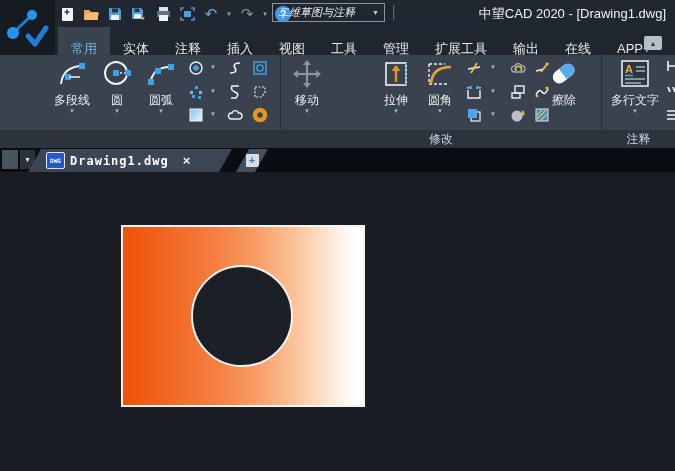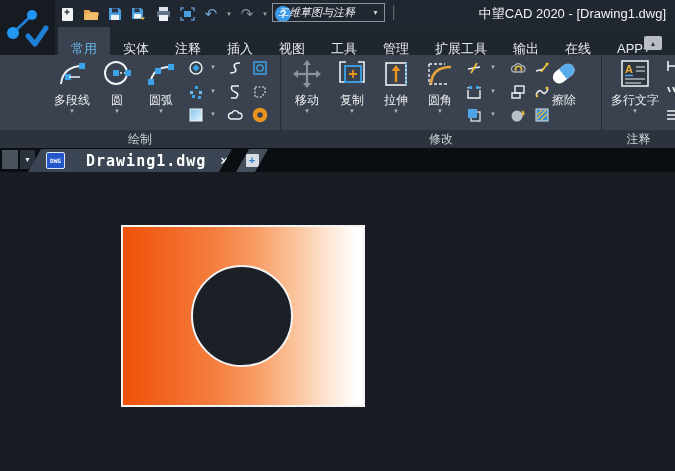--- a/index.html
+++ b/index.html
@@ -43,21 +43,21 @@
   .edgeclip{position:absolute;right:0;top:0;width:11px;height:75px;overflow:hidden;}
   
   .doctabs{position:absolute;left:0;top:148px;width:675px;height:24px;background:#0a0d11;}
   .sqbtn{position:absolute;left:2px;top:2px;width:16px;height:19px;background:#4a525c;}
   .ddbtn{position:absolute;left:20px;top:2px;width:15px;height:19px;background:#2b323b;color:#e8ebee;
          font-size:7px;display:flex;align-items:center;justify-content:center;}
   .dtab{position:absolute;left:28px;top:1px;width:204px;height:23px;background:#3b4553;
         clip-path:polygon(13px 0,100% 0,calc(100% - 13px) 100%,0 100%);
         display:flex;align-items:center;padding-left:18px;box-sizing:border-box;}
   .dtab .fname{font-family:"DejaVu Sans Mono","Liberation Mono",monospace;font-weight:bold;
-               font-size:15px;color:#ffffff;letter-spacing:1px;margin-left:21px;}
+               font-size:12px;color:#ffffff;letter-spacing:1px;margin-left:5px;}
   .dtab .x{margin-left:14px;font-size:13px;font-weight:bold;color:#f2f4f6;}
   .plusbtn{position:absolute;left:236px;top:1px;width:32px;height:23px;background:#46505d;
            clip-path:polygon(13px 0,100% 0,calc(100% - 13px) 100%,0 100%);
            display:flex;align-items:center;justify-content:center;}
   .dwgbadge{width:17px;height:15px;background:#2457c8;border:1px solid #dfe5ec;border-radius:2px;
             color:#fff;font-size:6px;font-weight:bold;display:flex;align-items:center;justify-content:center;
             font-family:"DejaVu Sans Mono",monospace;}
   .pluspg{width:13px;height:13px;background:#d8dde3;border-radius:1px;color:#2f7fd0;font-size:11px;
           font-weight:bold;display:flex;align-items:center;justify-content:center;line-height:11px;}
   
@@ -277,31 +277,20 @@
               <path d="M16 2 l4 5 h-8 z"></path>
               <path d="M16 30 l4 -5 h-8 z"></path>
               <path d="M2 16 l5 -4 v8 z"></path>
               <path d="M30 16 l-5 -4 v8 z"></path>
             </g>
           </svg>
       </span>
       <span class="blabel">移动</span>
       <span class="bcaret">▼</span>
     </div>
-    <div class="bigbtn" style="left:330px;width:44px">
-      <span class="bicon">
-        <svg width="32" height="32">
-            <path d="M10 4 h-6 v20 h6 M22 4 h6 v20 h-6" fill="none" stroke="#eef1f4" stroke-width="1.6"></path>
-          <rect x="9" y="8" width="16" height="16" fill="#39424e" stroke="#3ba3e8" stroke-width="1.8"></rect>
-          <path d="M17 12 v8 M13 16 h8" stroke="#e8941f" stroke-width="1.8"></path>
-          </svg>
-      </span>
-      <span class="blabel">复制</span>
-      <span class="bcaret">▼</span>
-    </div>
     <div class="bigbtn" style="left:374px;width:44px">
       <span class="bicon">
         <svg width="32" height="32">
             <rect x="6" y="5" width="20" height="22" fill="none" stroke="#eef1f4" stroke-width="1.6"></rect>
           <line x1="26" y1="5" x2="26" y2="27" stroke="#3ba3e8" stroke-width="1.6" stroke-dasharray="2 2"></line>
           <line x1="16" y1="24" x2="16" y2="12" stroke="#e8941f" stroke-width="2.4"></line>
             <path d="M16 7 l4.5 6 h-9 z" fill="#e8941f"></path>
           </svg>
       </span>
       <span class="blabel">拉伸</span>
@@ -420,21 +409,20 @@
 
     <div class="edgeclip">
       <svg width="11" height="75">
         <path d="M4 6 v10 M4 11 h10" stroke="#eef1f4" stroke-width="1.6" fill="none"></path>
         <path d="M4 32 l2 5 M9 32 l2 5" stroke="#eef1f4" stroke-width="1.8"></path>
         <path d="M3 56 h8 M3 60 h8 M3 64 h8" stroke="#eef1f4" stroke-width="1.4"></path>
       </svg>
     </div>
 
     <div class="plabels">
-      <div class="plabel" style="left:0;width:280px">绘制</div>
       <div class="plabel" style="left:281px;width:320px">修改</div>
       <div class="plabel" style="left:602px;width:73px">注释</div>
     </div>
   </div>
 
   <div class="doctabs">
     <div class="sqbtn"></div>
     <div class="ddbtn">
         <span>▼</span>
       </div>

